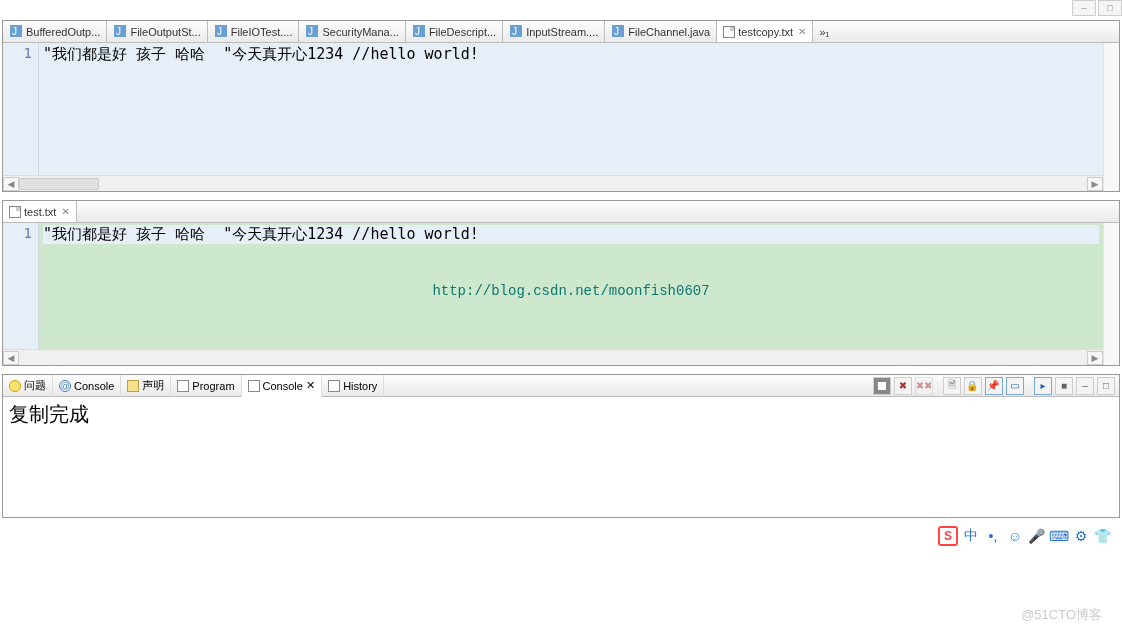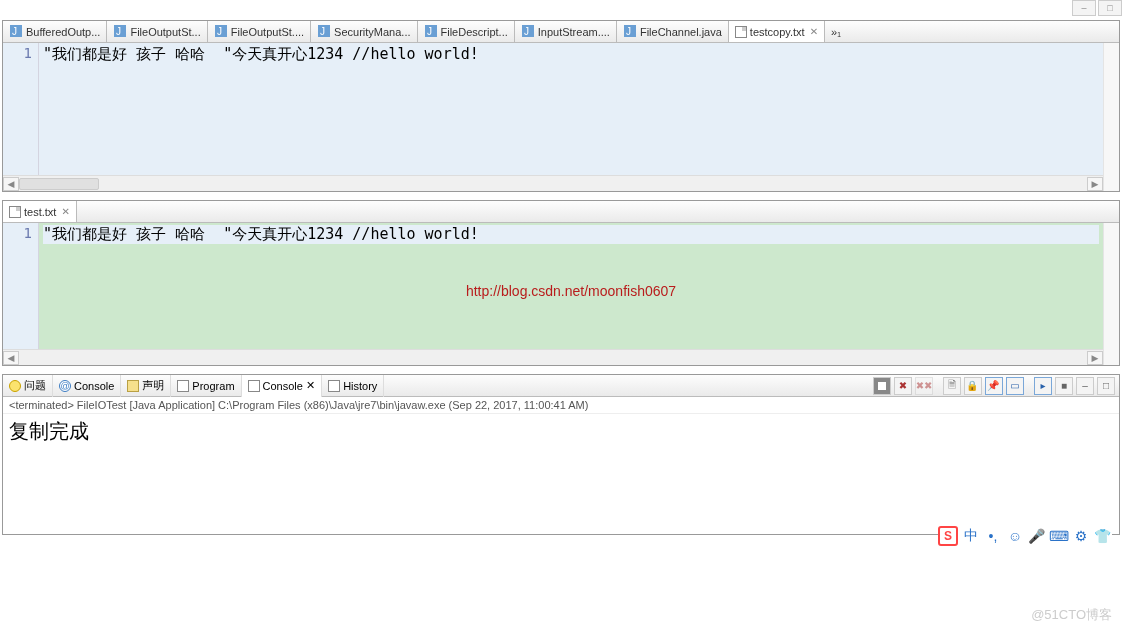--- a/index.html
+++ b/index.html
@@ -24,21 +24,21 @@
 .hscroll .arrow { width: 16px; height: 14px; border: 1px solid #ccc; background: #f6f6f6; display:flex; align-items:center; justify-content:center; color:#888; font-size:9px; }
 .hscroll .track { flex: 1; height: 14px; position: relative; }
 .hscroll .thumb { position: absolute; height: 12px; top: 1px; left: 0; width: 80px; background: #e0e0e0; border: 1px solid #ccc; border-radius: 2px; }
 .vstrip { width: 16px; background: #f7f7f7; border-left: 1px solid #e4e4e4; }
 .editor-flex { display: flex; }
 .editor-col { flex: 1; }
 
 .pane1 .editor-body { height: 132px; }
 .pane2 .editor-body { height: 126px; }
 
-.watermark { position: absolute; left: 50%; top: 60px; transform: translateX(-50%); color: #b91c1c; font-family: Liberation Sans, sans-serif; font-size: 14px; pointer-events: none; }
+.watermark { position: absolute; left: 50%; top: 60px; transform: translateX(-50%); color: #0f766e; font-family: Liberation Mono, monospace; font-size: 14px; pointer-events: none; }
 
 .bottom-outer { border: 1px solid #999; margin: 2px; }
 .view-tabs { display:flex; align-items:center; height: 22px; background: linear-gradient(#fdfdfd,#eaeaea); border-bottom: 1px solid #bbb; }
 .vtab { display:flex; align-items:center; gap:3px; padding: 0 6px; height: 22px; border-right: 1px solid #ddd; font-size: 11px; cursor:pointer; }
 .vtab.active { background:#fff; }
 .vtab .vic { width:12px; height:12px; display:inline-block; }
 .vic-prob { background:#fbe36e; border:1px solid #c9a200; border-radius:50%; }
 .vic-at { background:#fff; border:1px solid #3c7cc2; border-radius:50%; color:#3c7cc2; font-size:9px; text-align:center; line-height:10px; }
 .vic-decl { background:#f6e08c; border:1px solid #b9a044; }
 .vic-search { background:#fff; border:1px solid #888; }
@@ -47,21 +47,21 @@
 .toolbar { margin-left:auto; display:flex; gap:3px; padding-right:4px; }
 .tbtn { width:18px; height:18px; border:1px solid #ccc; background:#f4f4f4; display:flex; align-items:center; justify-content:center; font-size:10px; color:#666; cursor:pointer; }
 .tbtn.stop { background: #888; }
 .tbtn.stop span{ width:8px; height:8px; background:#fff; }
 .tbtn.x { color:#a33; }
 .tbtn.blue { border-color:#7aa7d8; color:#2961aa; }
 
 .console-status { padding: 2px 6px; font-size: 11px; color: #555; border-bottom: 1px solid #eee; }
 .console-out { padding: 4px 6px; font-family: "Microsoft YaHei", monospace; font-size: 20px; height: 120px; position: relative; }
 
-.corner-watermark { position:absolute; bottom:4px; right:10px; color:#ccc; font-size:13px; }
+.corner-watermark { position:absolute; bottom:4px; right:20px; color:#ccc; font-size:13px; }
 
 .ime-bar { position:absolute; right:10px; bottom:82px; display:flex; gap:4px; align-items:center; background:#fff; }
 .ime-s { width:20px; height:20px; border:2px solid #f44; border-radius:3px; color:#f44; font-weight:bold; display:flex; align-items:center; justify-content:center; font-size:12px; }
 .ime-ic { width:18px; height:18px; color:#2a72c8; display:flex; align-items:center; justify-content:center; font-size:14px; }
 
 .sep { height:4px; background:#fff; }
 
 svg.jicon { width:14px; height:14px; }
 </style>
 </head>
@@ -88,21 +88,21 @@
             <rect x="1" y="1" width="12" height="12" fill="#6a9fd4"></rect>
             <text x="3" y="11" font-size="10" fill="#fff" font-family="Arial">J</text>
           </svg></span>
         <span>FileOutputSt...</span>
       </div>
       <div class="tab">
         <span><svg class="jicon" viewBox="0 0 14 14">
             <rect x="1" y="1" width="12" height="12" fill="#6a9fd4"></rect>
             <text x="3" y="11" font-size="10" fill="#fff" font-family="Arial">J</text>
           </svg></span>
-        <span>FileOutputSt....</span>
+        <span>FileIOTest....</span>
       </div>
       <div class="tab">
         <span><svg class="jicon" viewBox="0 0 14 14">
             <rect x="1" y="1" width="12" height="12" fill="#6a9fd4"></rect>
             <text x="3" y="11" font-size="10" fill="#fff" font-family="Arial">J</text>
           </svg></span>
         <span>SecurityMana...</span>
       </div>
       <div class="tab">
         <span><svg class="jicon" viewBox="0 0 14 14">
@@ -223,21 +223,20 @@
       <div class="tbtn">🔒</div>
       <div class="tbtn blue">📌</div>
       <div class="tbtn blue">▭</div>
       <div style="width:4px"></div>
       <div class="tbtn blue">▸</div>
       <div class="tbtn">■</div>
       <div class="tbtn">–</div>
       <div class="tbtn">□</div>
     </div>
   </div>
-  <div class="console-status">&lt;terminated&gt; FileIOTest [Java Application] C:\Program Files (x86)\Java\jre7\bin\javaw.exe (Sep 22, 2017, 11:00:41 AM)</div>
   <div class="console-out">
     <span>复制完成</span>
   </div>
 </div>
 
 <div class="ime-bar">
   <div class="ime-s">S</div>
   <div id="ime-items" style="display:flex;gap:4px;">
       <div class="ime-ic">中</div>
       <div class="ime-ic">•,</div>

